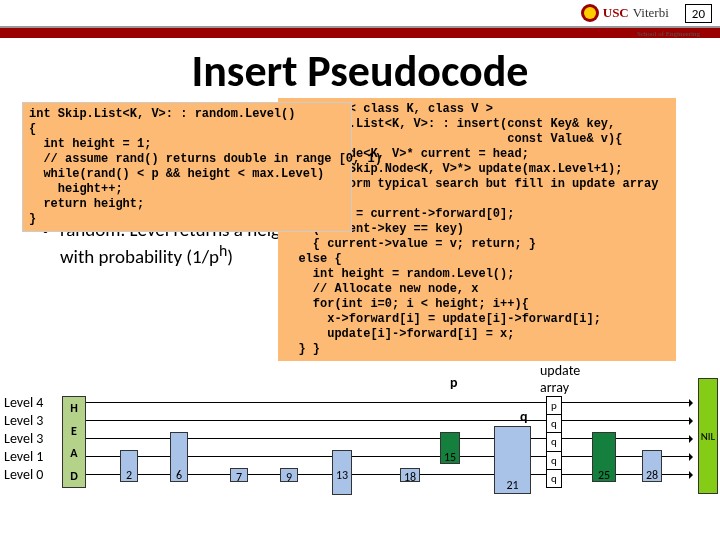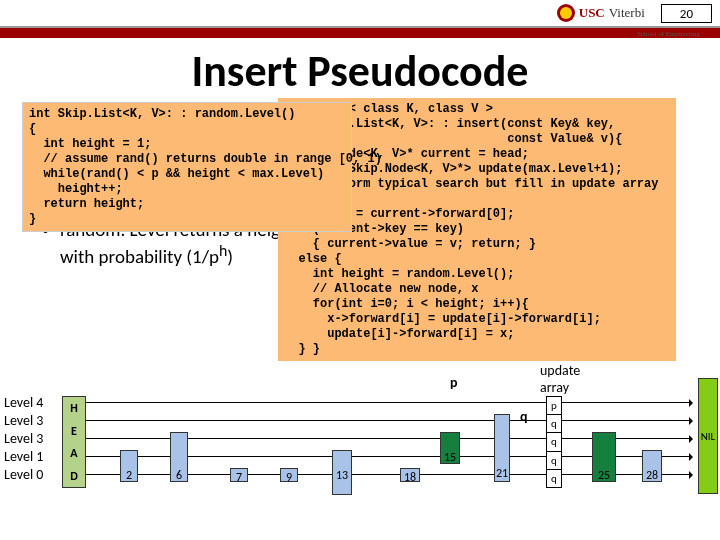--- a/index.html
+++ b/index.html
@@ -37,21 +37,21 @@
     position: absolute;
     inset: 3px;
     background: #fc0;
     border-radius: 50%;
   }
   .usc-text { font-size: 13px; color: #900; font-weight: bold; font-family: "Times New Roman", serif; }
   .viterbi-text { font-size: 13px; color: #333; font-family: "Times New Roman", serif; }
   .eng-text { font-size: 7px; color: #555; position: absolute; right: 20px; top: 30px; font-family: "Times New Roman", serif;}
   .page-num {
     border: 1px solid #000;
-    padding: 1px 18px;
+    padding: 1px 6px;
     font-size: 13px;
     margin-left: 6px;
   }
   .red-bar {
     height: 10px;
     background: #9a0000;
   }
   .title {
     font-size: 44px;
     color: #000000;
@@ -234,21 +234,21 @@
     </div>
   <div class="node" style="left:230px;top:98px;width:18px;height:14px">7</div>
   <div class="node" style="left:280px;top:98px;width:18px;height:14px">9</div>
   <div class="node" style="left:332px;top:80px;width:20px;height:45px">
       <div style="margin-top:16px">13</div>
     </div>
   <div class="node" style="left:400px;top:98px;width:20px;height:14px">18</div>
   <div class="node node-orange" style="left:440px;top:62px;width:20px;height:32px">
       <div style="margin-top:16px">15</div>
     </div>
-  <div class="node" style="left:494px;top:44px;width:16px;height:68px">
+  <div class="node" style="left:494px;top:56px;width:37px;height:68px">
       <div style="margin-top:50px">21</div>
     </div>
   <div class="node node-orange" style="left:592px;top:62px;width:24px;height:50px">
       <div style="margin-top:34px">25</div>
     </div>
   <div class="node" style="left:642px;top:80px;width:20px;height:32px">
       <div style="margin-top:16px">28</div>
     </div>
 
   <div class="nil-box">NIL</div>

